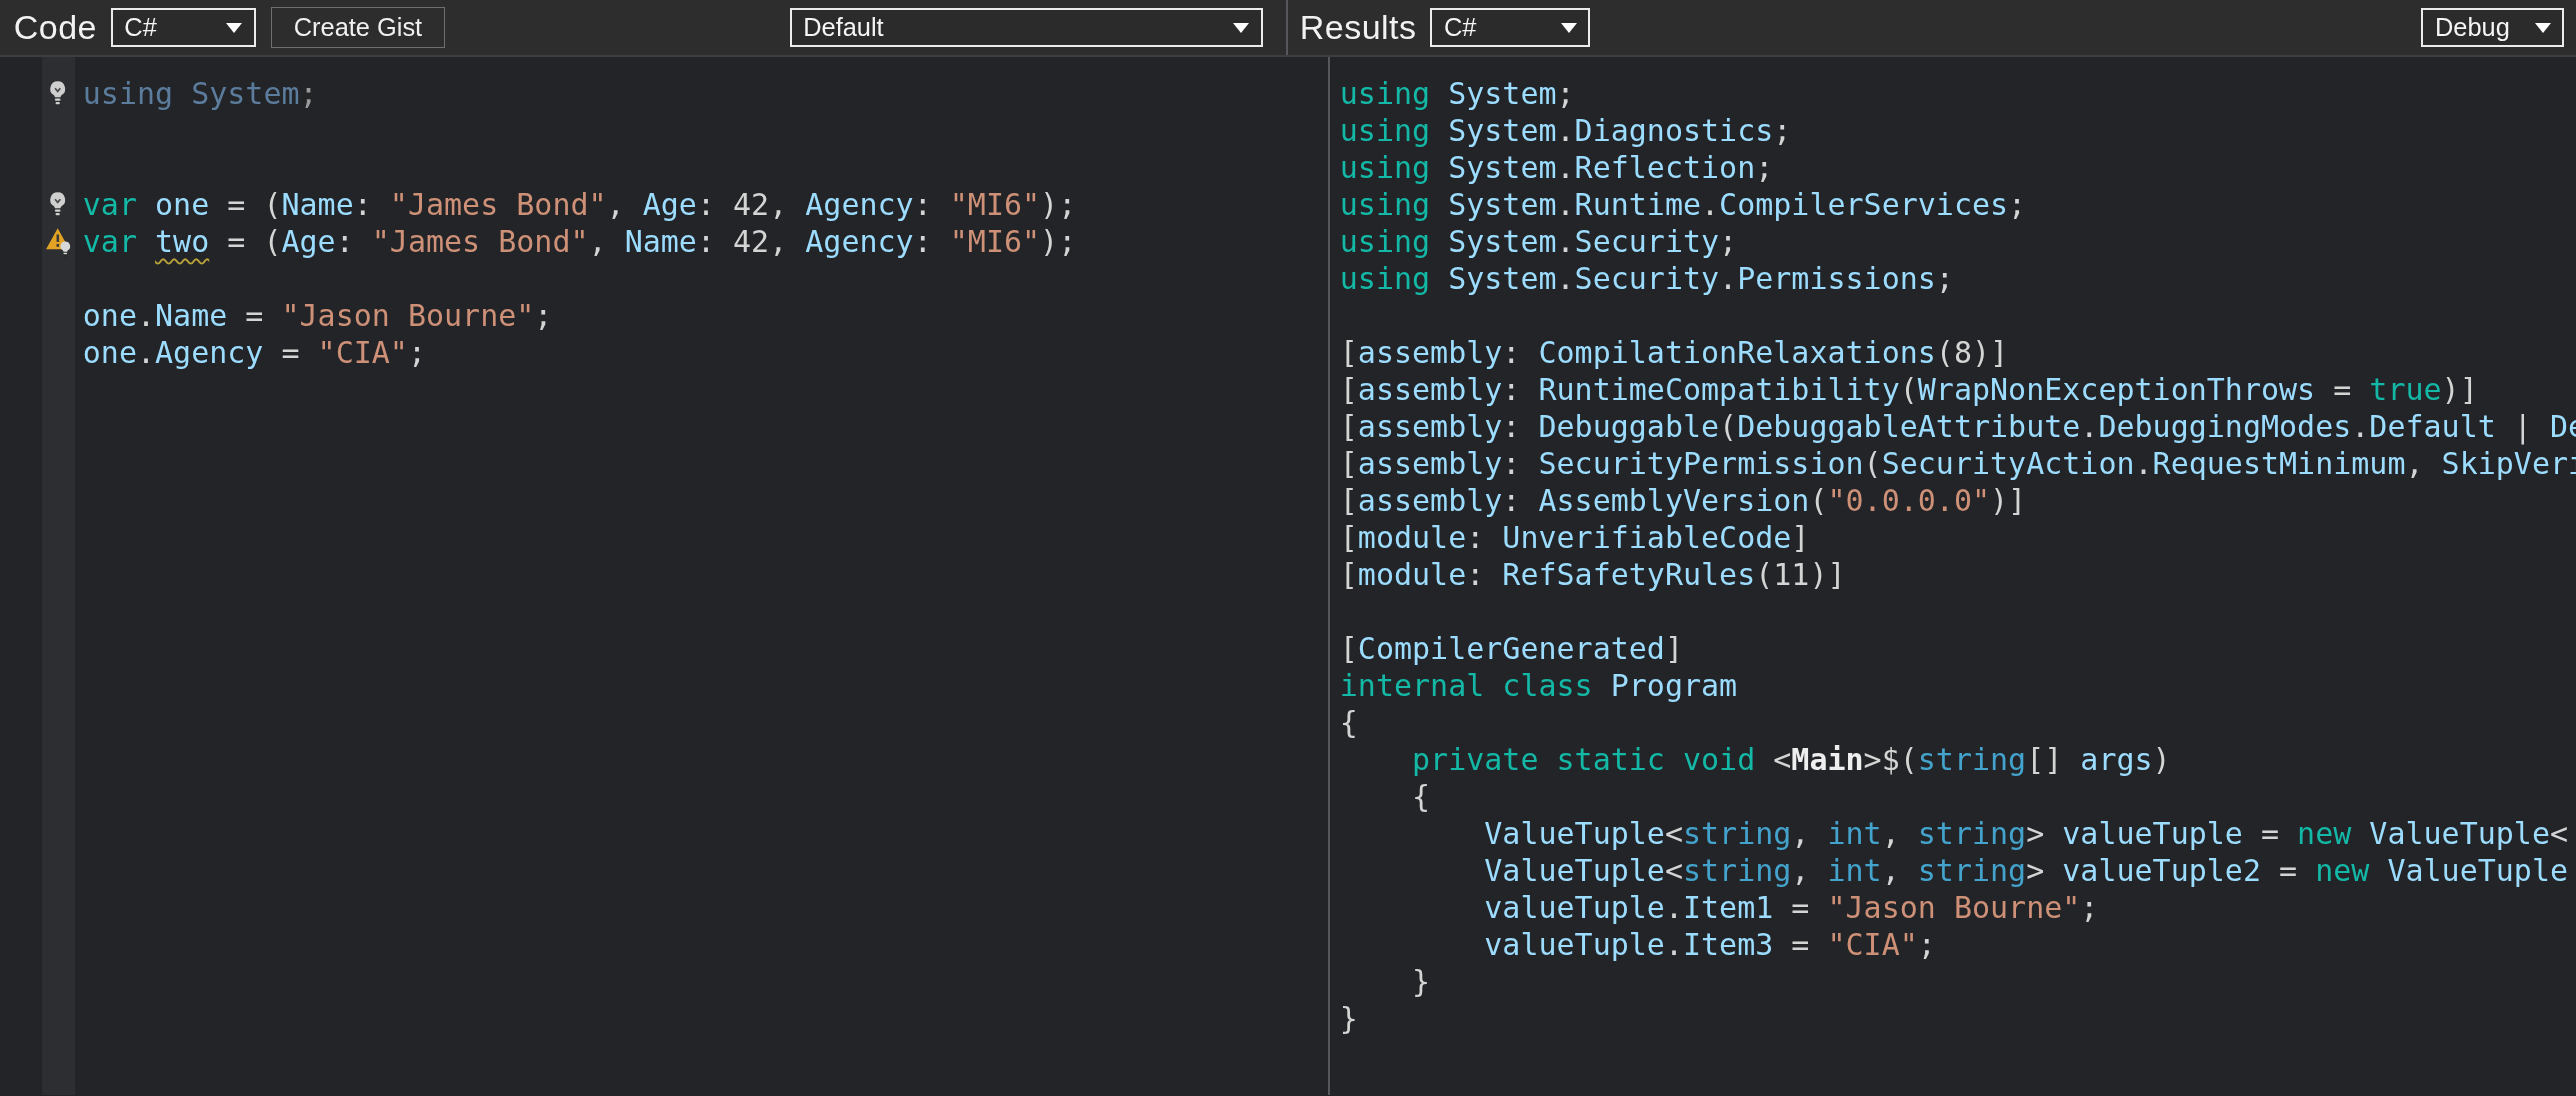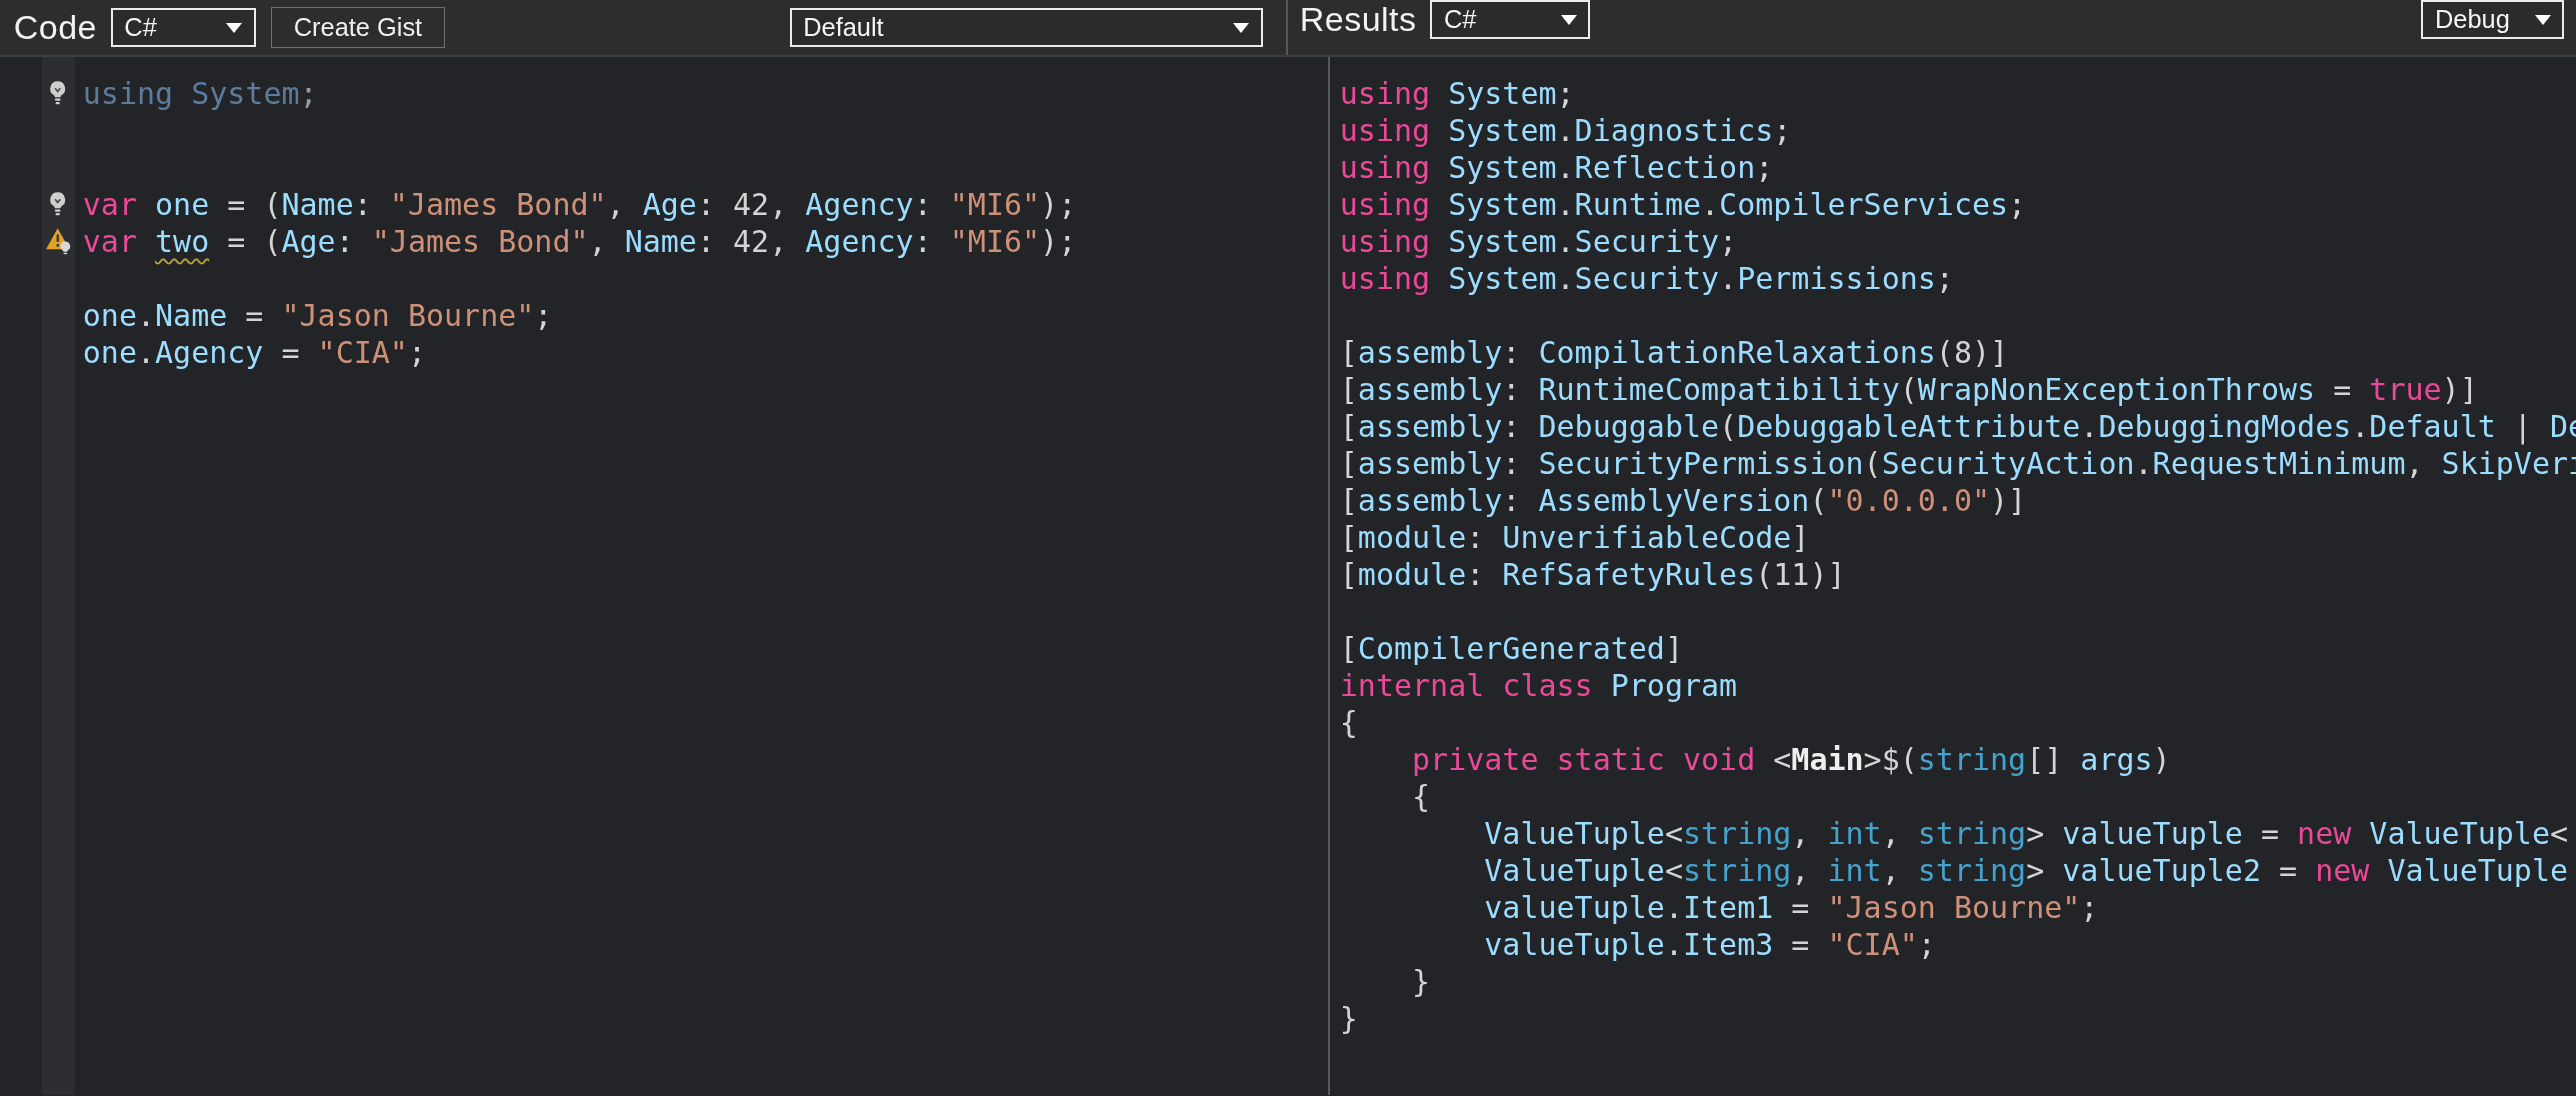--- a/index.html
+++ b/index.html
@@ -3,21 +3,21 @@
 <meta charset="utf-8">
 <style>
   * { margin:0; padding:0; box-sizing:border-box; }
   html,body { width:2576px; height:1096px; overflow:hidden; background:#222427;
               font-family:"Liberation Sans", sans-serif; }
 
   
   .toolbar { display:flex; height:57px; background:#2d2d2e; border-bottom:2px solid #3c3e40; }
   .toolbar-left  { width:1288px; display:flex; align-items:center; padding:0 13.7px;
                    border-right:2.9px solid #55575a; }
-  .toolbar-right { flex:1; display:flex; padding:0 11.7px; }
+  .toolbar-right { flex:1; display:flex; align-items:center; padding:0 11.7px; }
   .tb-label { color:#f2f2f2; font-size:34px; margin-right:13.7px; letter-spacing:0.5px; }
   .select { height:39px; display:flex; align-items:center; justify-content:space-between;
             background:#2b2b2c; border:2px solid #ececec; color:#f5f5f5; font-size:25.4px;
             padding:0 11.7px; cursor:pointer; }
   .caret { width:0; height:0; border-left:8.8px solid transparent; border-right:8.8px solid transparent;
            border-top:10.7px solid #ffffff; margin-left:13.7px; }
   .lang-select    { width:145px; }
   .branch-select  { width:473px; margin-right:9.8px; }
   .results-lang-select { width:160px; }
   .mode-select    { width:143px; }
@@ -33,21 +33,21 @@
   .results-panel { flex:1; }
   .gutter { position:absolute; left:0; top:0; bottom:0; width:33px; background:#2c2e31; }
   .code { position:absolute; top:0; bottom:0; right:0; overflow:hidden;
           font-family:"DejaVu Sans Mono", monospace; font-size:30px; line-height:37px;
           padding-top:17.6px; white-space:pre; }
   .editor-panel  .code { left:33px; padding-left:7.8px; }
   .results-panel .code { left:0;    padding-left:9.8px; }
   .code-line { height:37px; }
 
   
-  .tk-kw   { color:#ec4899; }
+  .tk-kw   { color:#14b8a6; }
   .tk-tkw  { color:#44A3CC; }
   .tk-id   { color:#9CDCFE; }
   .tk-pn   { color:#d4d4d4; }
   .tk-str  { color:#CE9178; }
   .tk-dim  { color:#5b7c9c; }
   .tk-dimp { color:#9a9a9a; }
   .tk-mth  { color:#eeeeee; font-weight:bold; }
   .tk-warn { color:#9CDCFE; text-decoration:underline wavy #b9a23a;
              text-decoration-thickness:2px; text-underline-offset:5.9px; }
 

